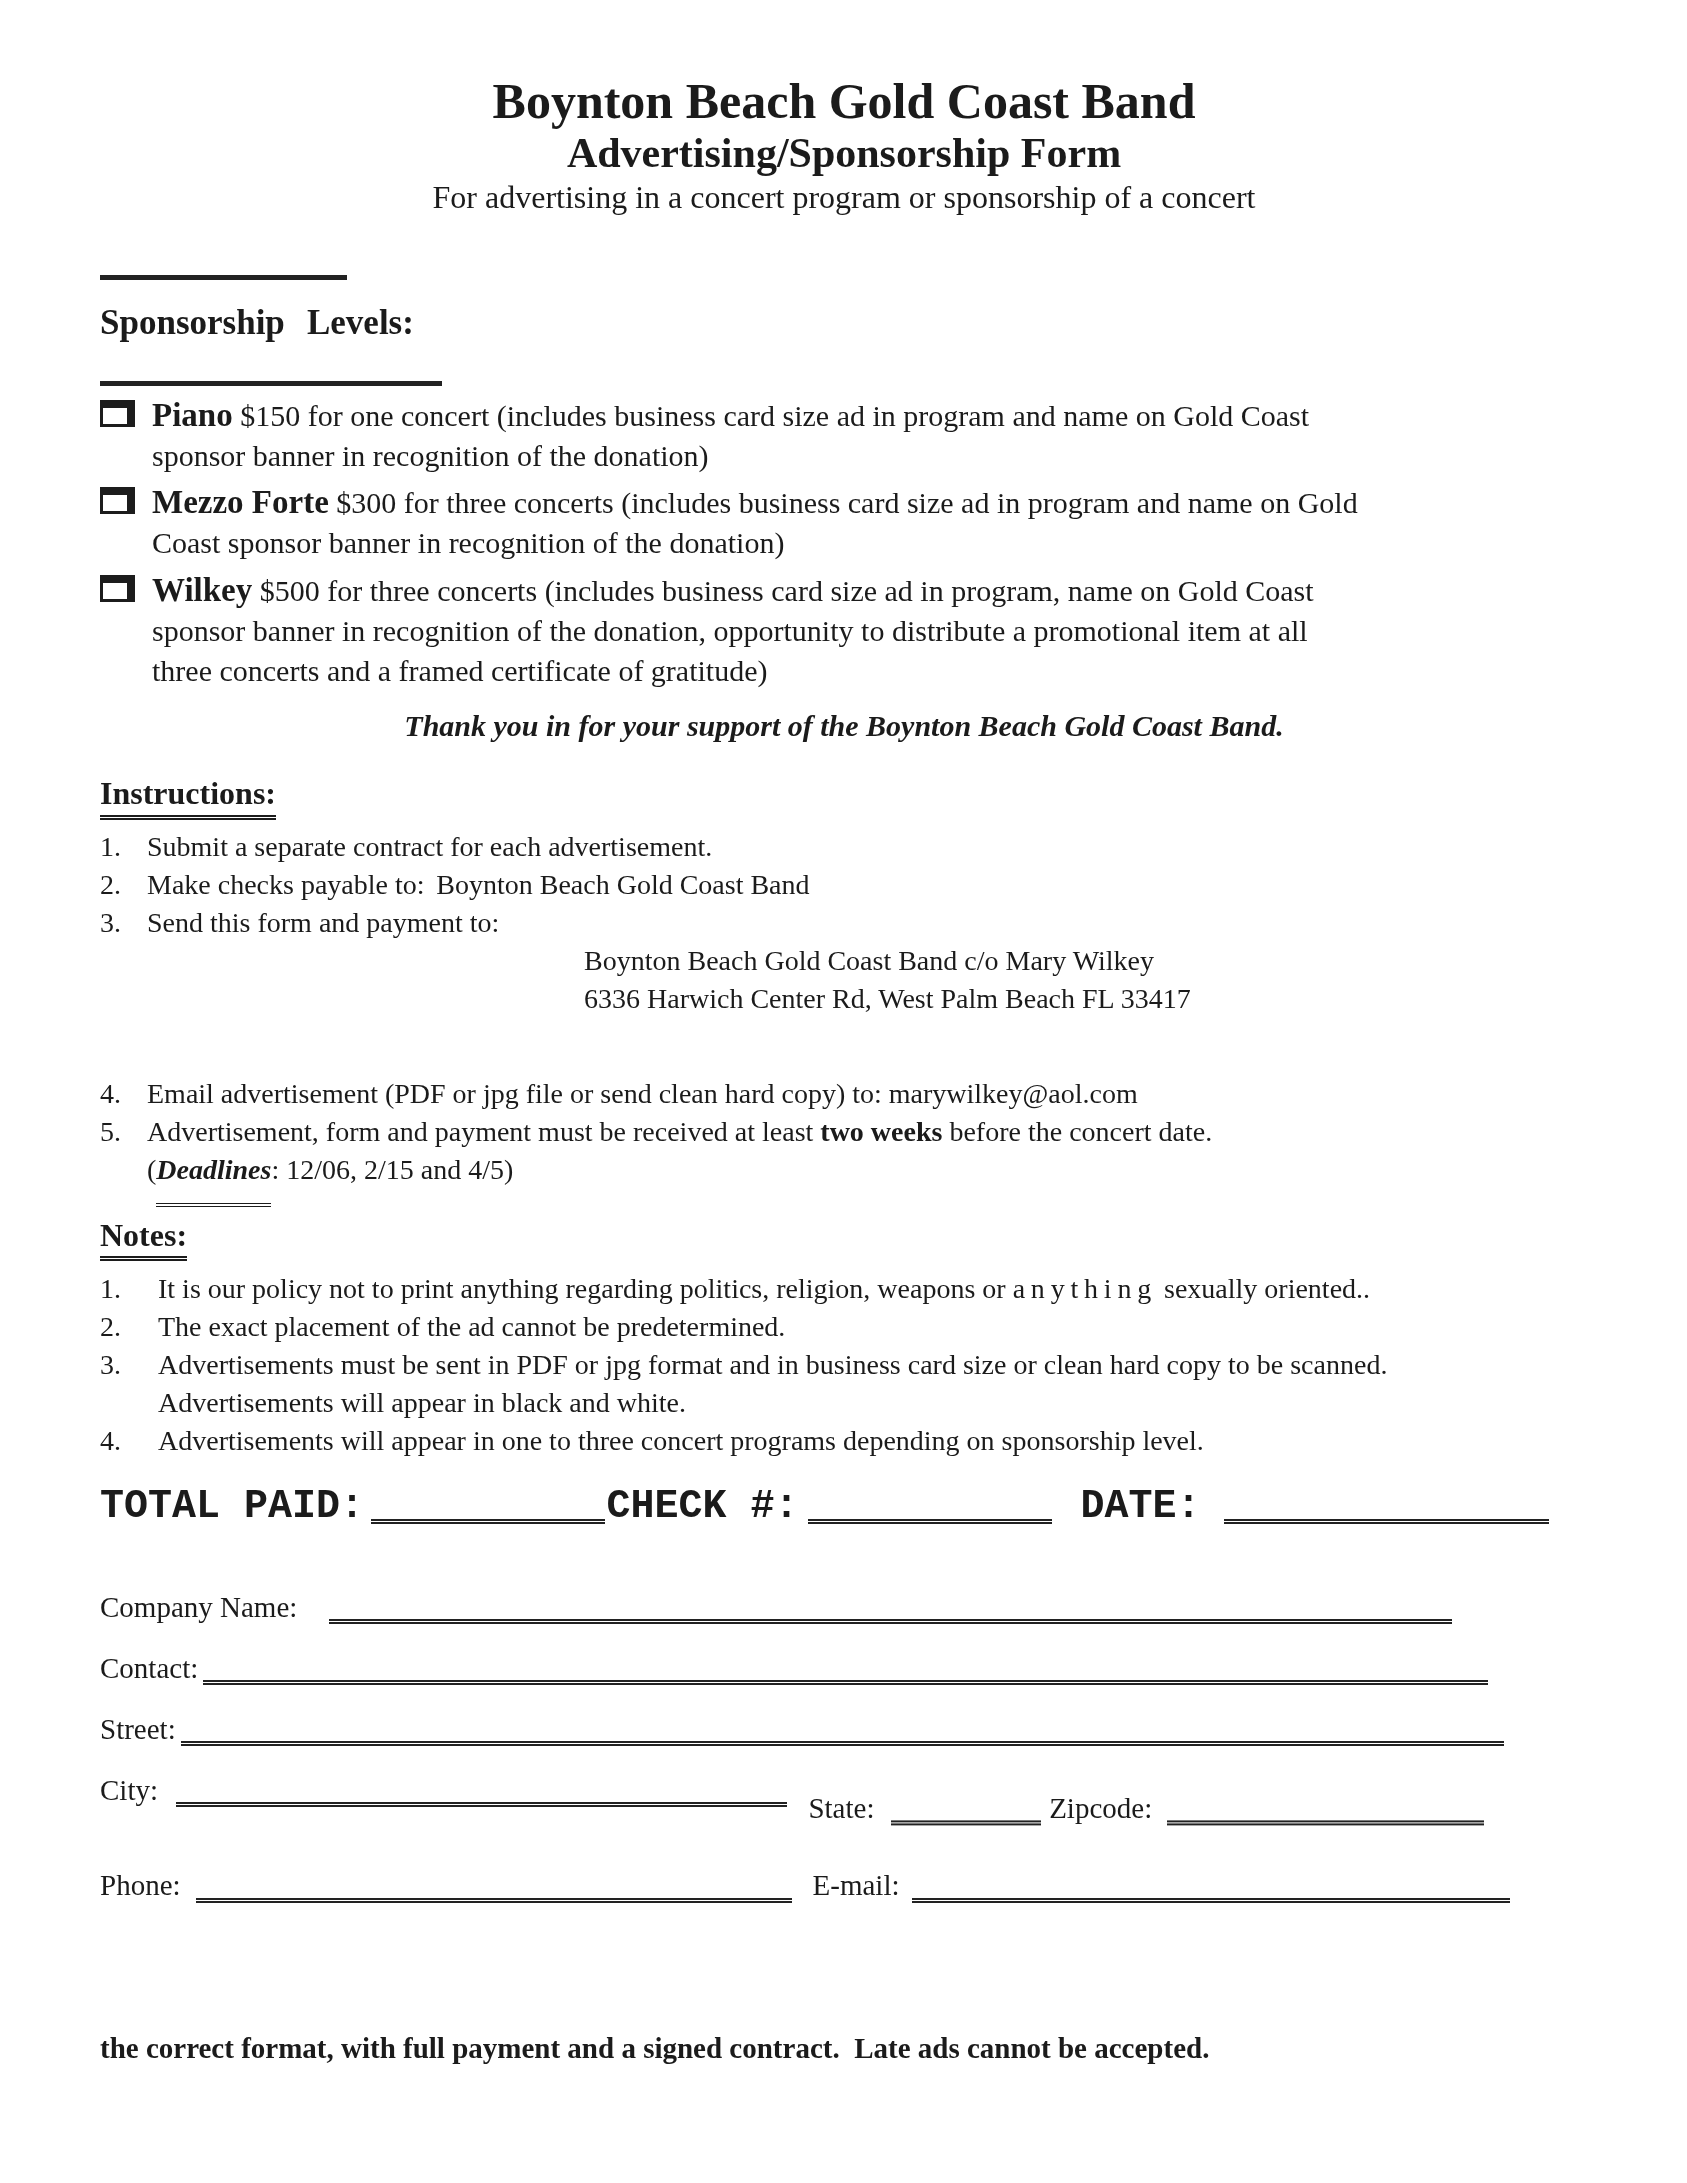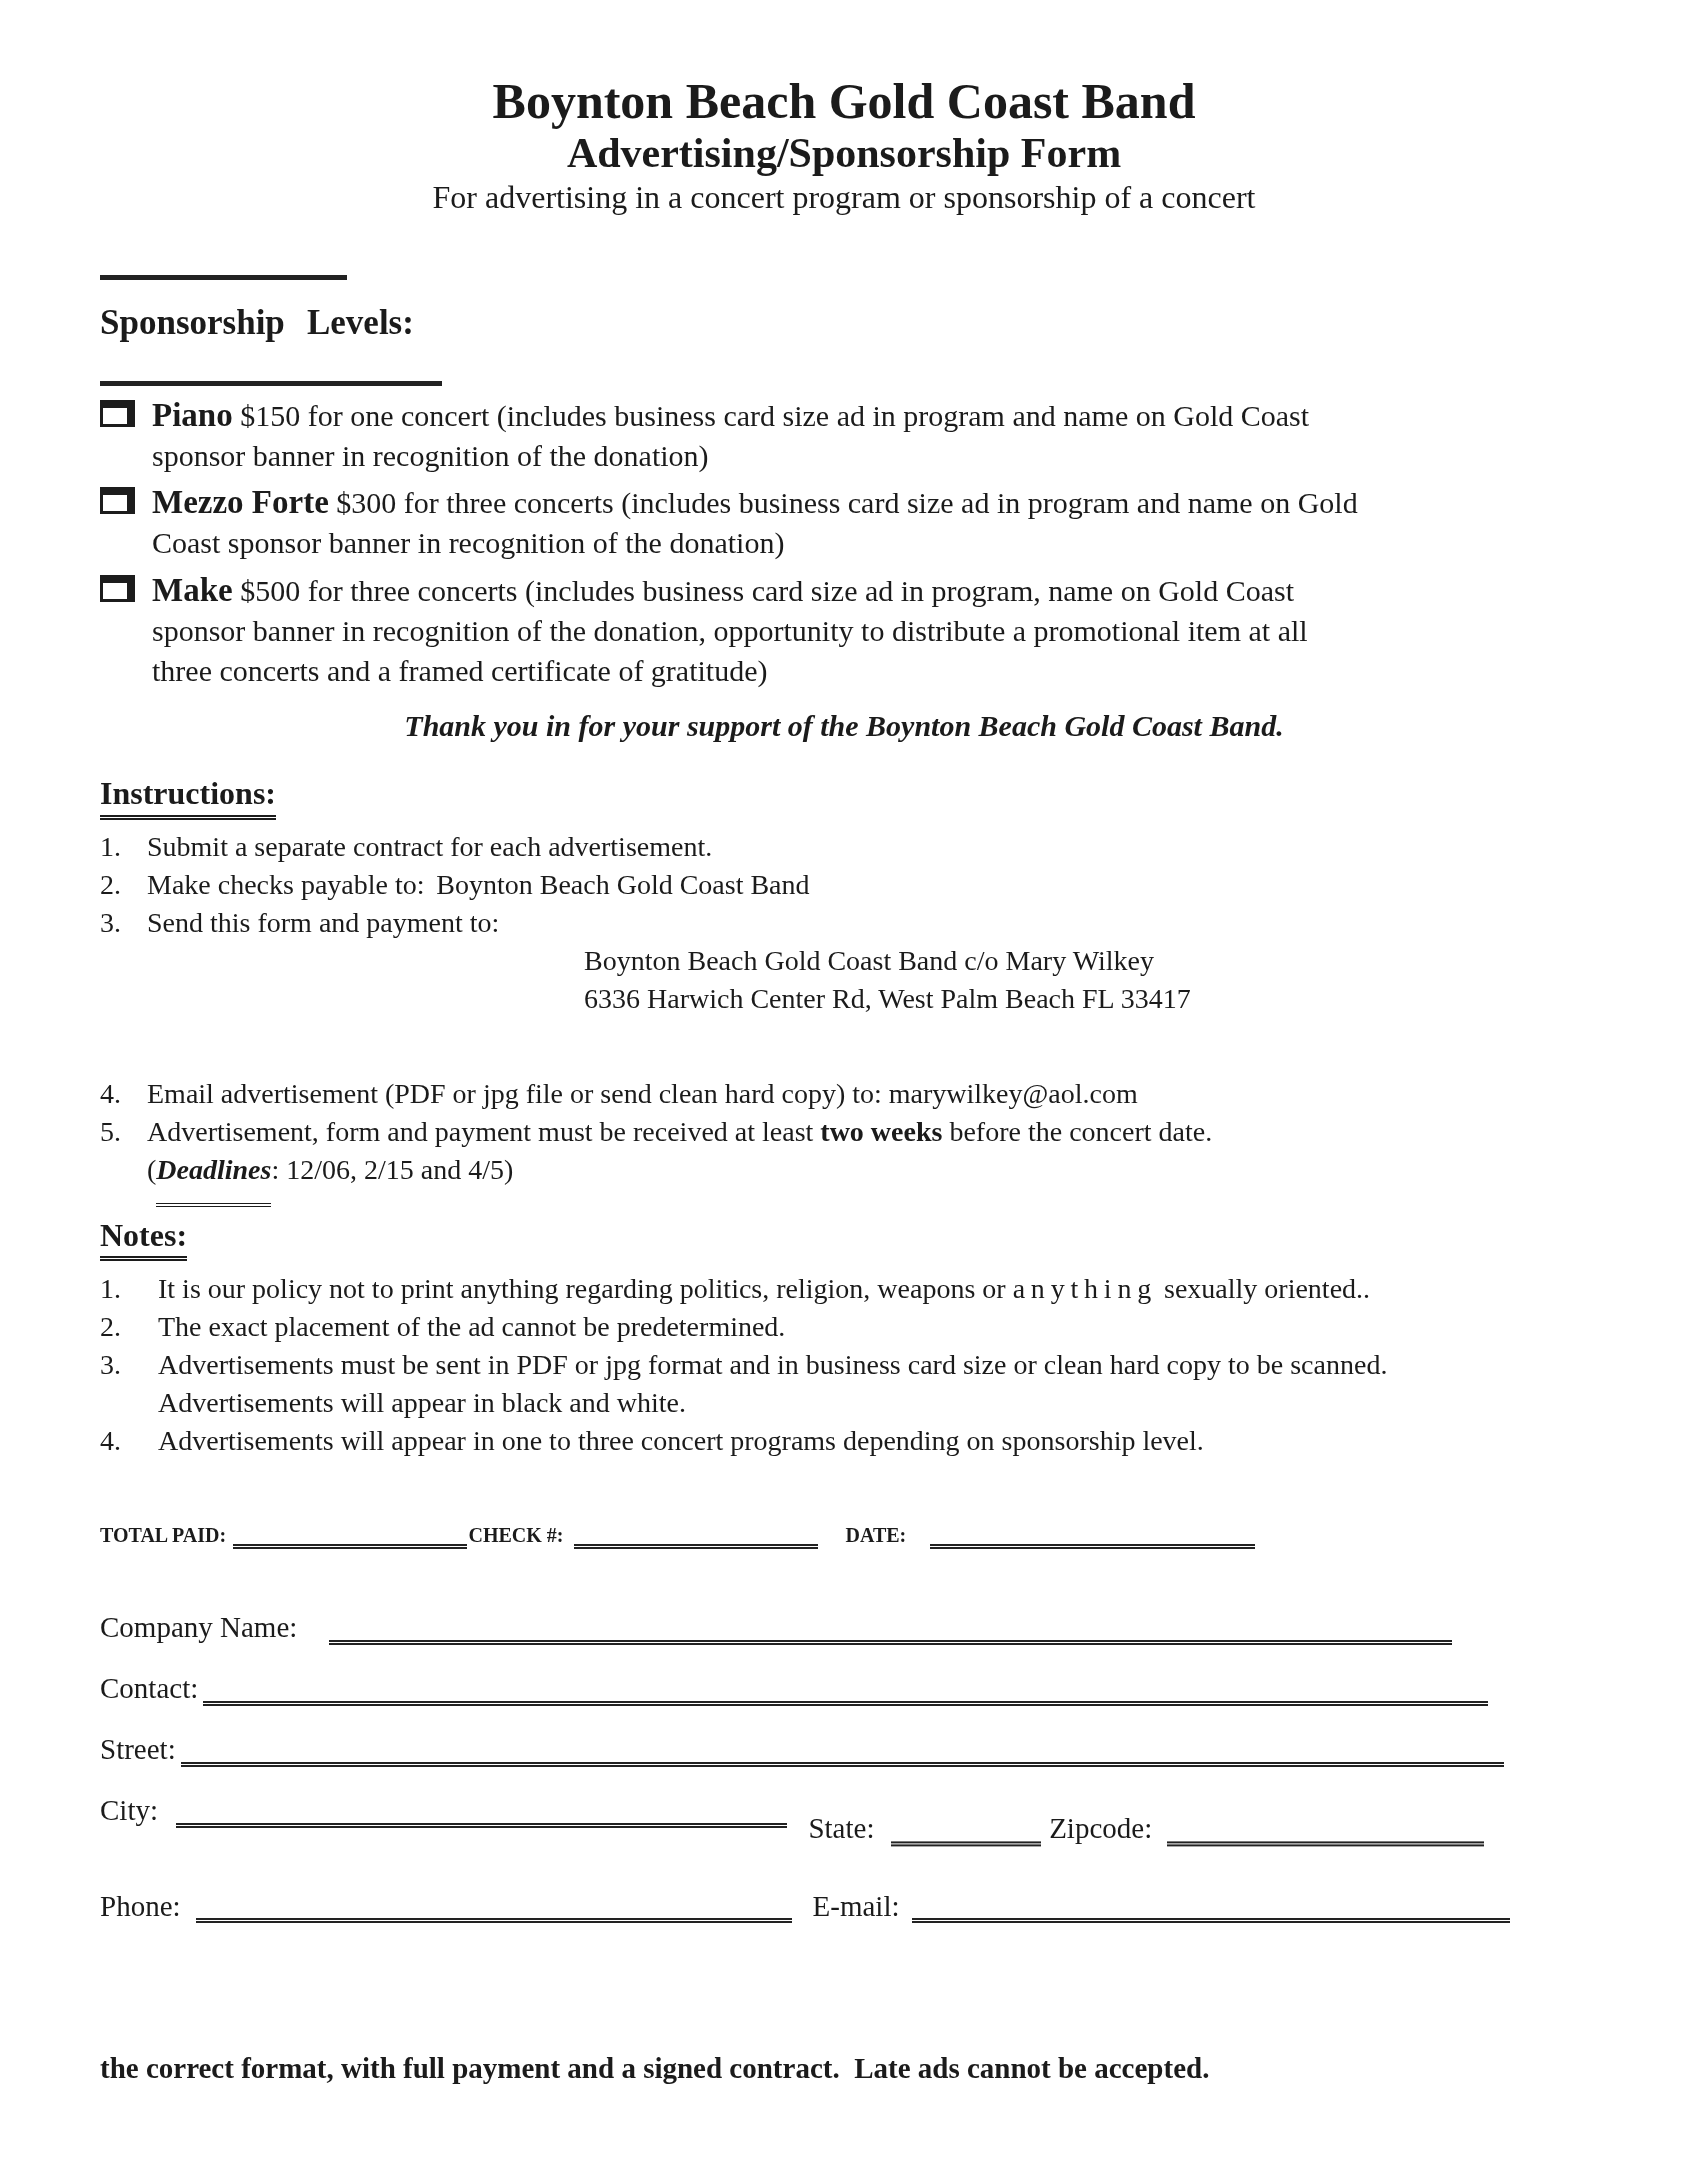--- a/index.html
+++ b/index.html
@@ -60,21 +60,21 @@
   .deadline-word {
     font-weight: bold; font-style: italic;
     border-bottom: 4.2px double #1c1c1c; padding-bottom: 18px;
   }
   .spaced { letter-spacing: 5.8px; }
   
   .fline {
     display: inline-block; height: 8.3px; vertical-align: -7.5px;
     border-bottom: 5px double #222;
   }
-  .pay-row { margin-top: 64px; font-size: 20px; font-weight: bold; white-space: nowrap; }
+  .pay-row { margin-top: 24px; font-size: 40px; font-weight: bold; white-space: nowrap; font-family: Liberation Mono, monospace; }
   .field-row { font-size: 29px; white-space: nowrap; }
   .row-company { margin-top: 62px; }
   .row-contact { margin-top: 27.5px; }
   .row-street  { margin-top: 27.5px; }
   .row-city    { margin-top: 27.5px; }
   .row-phone   { margin-top: 62px; }
   .shift-down { display: inline-block; transform: translateY(18.4px); }
   
   .w-total { width: 234px; margin-left: 6.7px; }
   .w-check { width: 244px; margin-left: 10px; }
@@ -132,21 +132,21 @@
       <span>$300 for three concerts (includes business card size ad in program and name on Gold</span><br>
       <span>Coast sponsor banner in recognition of the donation)</span>
     </div>
   </div>
 
   <div class="sl-item">
     <div class="cb-col">
       <span class="checkbox"></span>
     </div>
     <div class="sl-text">
-      <span class="sl-name">Make</span>
+      <span class="sl-name">Wilkey</span>
       <span>$500 for three concerts (includes business card size ad in program, name on Gold Coast</span><br>
       <span>sponsor banner in recognition of the donation, opportunity to distribute a promotional item at all</span><br>
       <span>three concerts and a framed certificate of gratitude)</span>
     </div>
   </div>
 
 </div>
 
 <div class="thank-you">Thank you in for your support of the Boynton Beach Gold Coast Band.</div>
 

